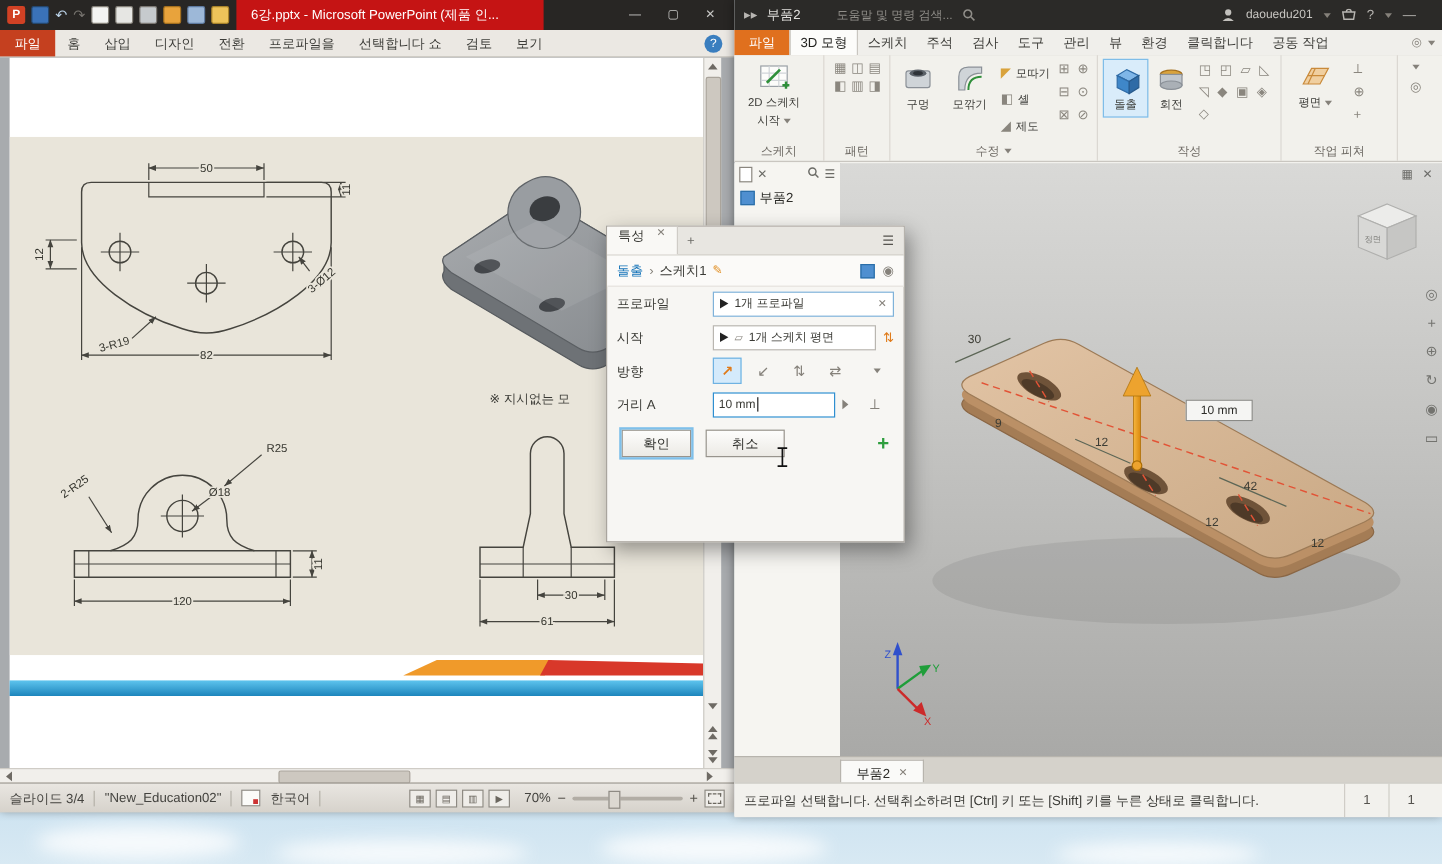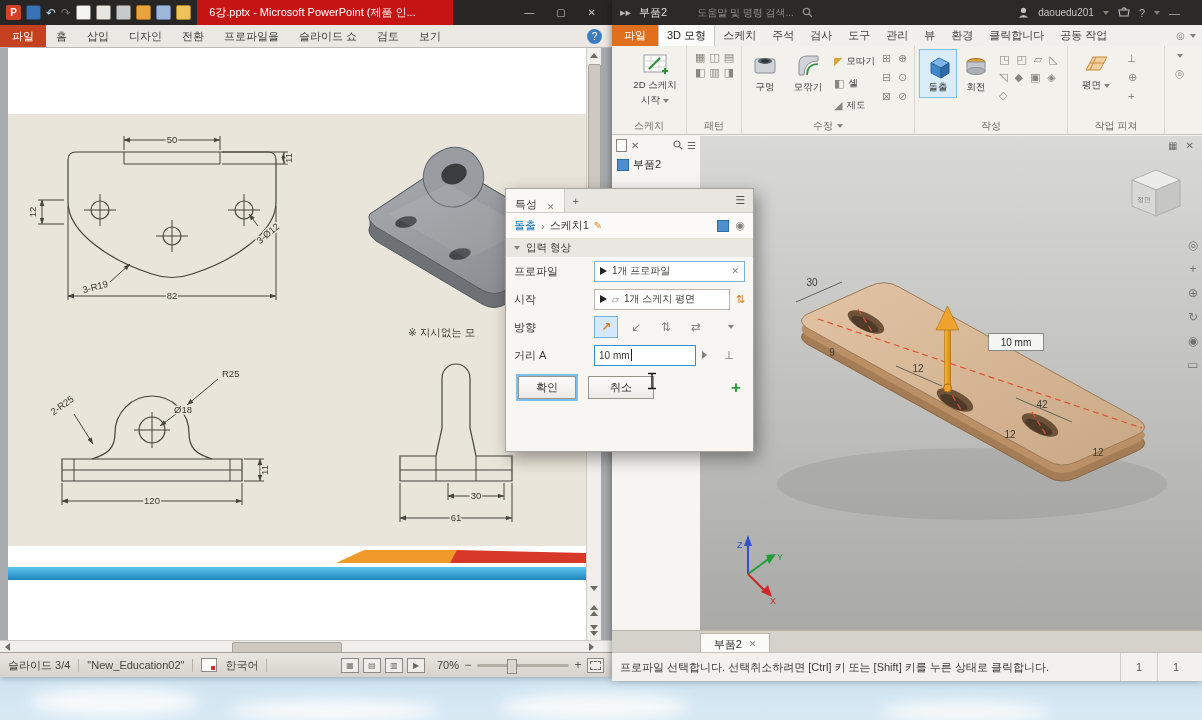--- a/index.html
+++ b/index.html
@@ -101,21 +101,21 @@
         display:flex;align-items:center;justify-content:center;gap:7px;font-size:11px;color:#2c2c28}
   .inv-status{left:0;top:652px;right:0;height:28px;background:#f2f1ed;border-top:1px solid #c6c3bd;
               display:flex;align-items:center;font-size:11px;color:#3a3a36;padding:0 8px}
   .scell{width:36px;text-align:center;border-left:1px solid #d0cdc7;color:#55534e;align-self:stretch;display:flex;align-items:center;justify-content:center}
   .vdim{font-size:10px;fill:#3c3c34;font-family:"Liberation Sans",sans-serif}
 
   
   .props{left:505px;top:188px;width:247px;height:262px;background:#f7f6f3;border:1px solid #a9a59e;
          box-shadow:4px 6px 16px rgba(0,0,0,.38);z-index:10;font-size:11px;color:#3a3a35}
   .ptabs{height:23px;background:#e8e6e1;border-bottom:1px solid #cfccc6;display:flex;align-items:stretch}
-  .ptaba{background:#f9f8f5;border-right:1px solid #cfccc6;display:flex;align-items:flex-end;gap:10px;padding:0 9px;font-size:11px}
+  .ptaba{background:#f9f8f5;border-right:1px solid #cfccc6;display:flex;align-items:flex-start;gap:10px;padding:0 9px;font-size:11px}
   .px{color:#85817a;font-size:9px}
   .crumb{height:25px;background:#fbfaf8;border-bottom:1px solid #e5e2dc;display:flex;align-items:center;padding:0 8px;gap:5px}
   .sechdr{height:18px;background:#e9e7e1;display:flex;align-items:center;padding:0 8px;gap:6px;font-size:10.5px;color:#3c3c36}
   .prow{height:28px;display:flex;align-items:center;padding:0 8px;gap:6px}
   .plab{width:74px;flex:0 0 auto}
   .chip{height:19px;border:1px solid #7fb2d9;background:#fff;display:flex;align-items:center;padding:0 5px;gap:5px;font-size:10px;flex:1}
   .cursorgl{width:0;height:0;border-top:4px solid transparent;border-bottom:4px solid transparent;border-left:7px solid #222}
   .inp{height:19px;width:92px;border:1px solid #2f8fd0;background:#fff;display:flex;align-items:center;padding:0 4px;font-size:10px;gap:1px}
   .caret{width:1px;height:12px;background:#222}
   .dirbtn{width:22px;height:20px;border:1px solid transparent;display:flex;align-items:center;justify-content:center;font-size:12px;color:#85817a}
@@ -165,21 +165,21 @@
       </div>
     </div>
 
     <div class="a ppt-tabs">
       <span class="ftab">파일</span>
       <span class="ptab">홈</span>
       <span class="ptab">삽입</span>
       <span class="ptab">디자인</span>
       <span class="ptab">전환</span>
       <span class="ptab">프로파일을</span>
-      <span class="ptab">슬라이드 쇼</span>
+      <span class="ptab">선택합니다 쇼</span>
       <span class="ptab">검토</span>
       <span class="ptab">보기</span>
       <span class="helpq">?</span>
     </div>
 
     <div class="a ppt-editor">
       <div class="a slide">
 
         <svg class="a" style="left:0;top:66px" width="578" height="432" viewBox="0 0 578 432">
           <defs>
@@ -387,21 +387,21 @@
       <span class="itab">공동 작업</span>
       <span class="row" style="margin-left:auto;margin-right:6px;gap:5px">
         <span style="color:#85817a;font-size:10px">◎</span>
         <span class="tdn"></span>
       </span>
     </div>
 
     <div class="a inv-ribbon">
 
       <div class="rpanel" style="width:74px">
-        <div class="bigbtn" style="left:15px;top:5px;width:56px">
+        <div class="bigbtn" style="left:5px;top:5px;width:56px">
           <svg width="26" height="26">
             <rect x="2" y="4" width="22" height="17" fill="#fcfcfa" stroke="#9aa0a6"></rect>
             <line x1="2" y1="10" x2="24" y2="10" stroke="#d0d4d8"></line>
               <line x1="2" y1="16" x2="24" y2="16" stroke="#d0d4d8"></line>
             <line x1="9" y1="4" x2="9" y2="21" stroke="#d0d4d8"></line>
               <line x1="17" y1="4" x2="17" y2="21" stroke="#d0d4d8"></line>
             <line x1="7" y1="18" x2="18" y2="7" stroke="#2f8f3a" stroke-width="2.2"></line>
             <line x1="20" y1="20" x2="26" y2="20" stroke="#2f8f3a" stroke-width="2"></line>
               <line x1="23" y1="17" x2="23" y2="23" stroke="#2f8f3a" stroke-width="2"></line>
           </svg>
@@ -680,24 +680,20 @@
       <span class="bluef">돌출</span>
       <span style="color:#85817a">›</span>
       <span>스케치1</span>
       <span style="color:#e08a1a;font-size:10px">✎</span>
       <span style="margin-left:auto" class="row">
         <span class="bcube"></span>
         <span class="eyeg" style="margin-left:6px">◉</span>
       </span>
     </div>
 
-    <div class="sechdr">
-      <span class="tdn"></span>
-        <span>입력 형상</span>
-    </div>
     <div class="prow">
       <span class="plab">프로파일</span>
       <span class="chip">
         <span class="cursorgl"></span>
         <span style="flex:1">1개 프로파일</span>
         <span class="px">✕</span>
       </span>
     </div>
     <div class="prow">
       <span class="plab">시작</span>

